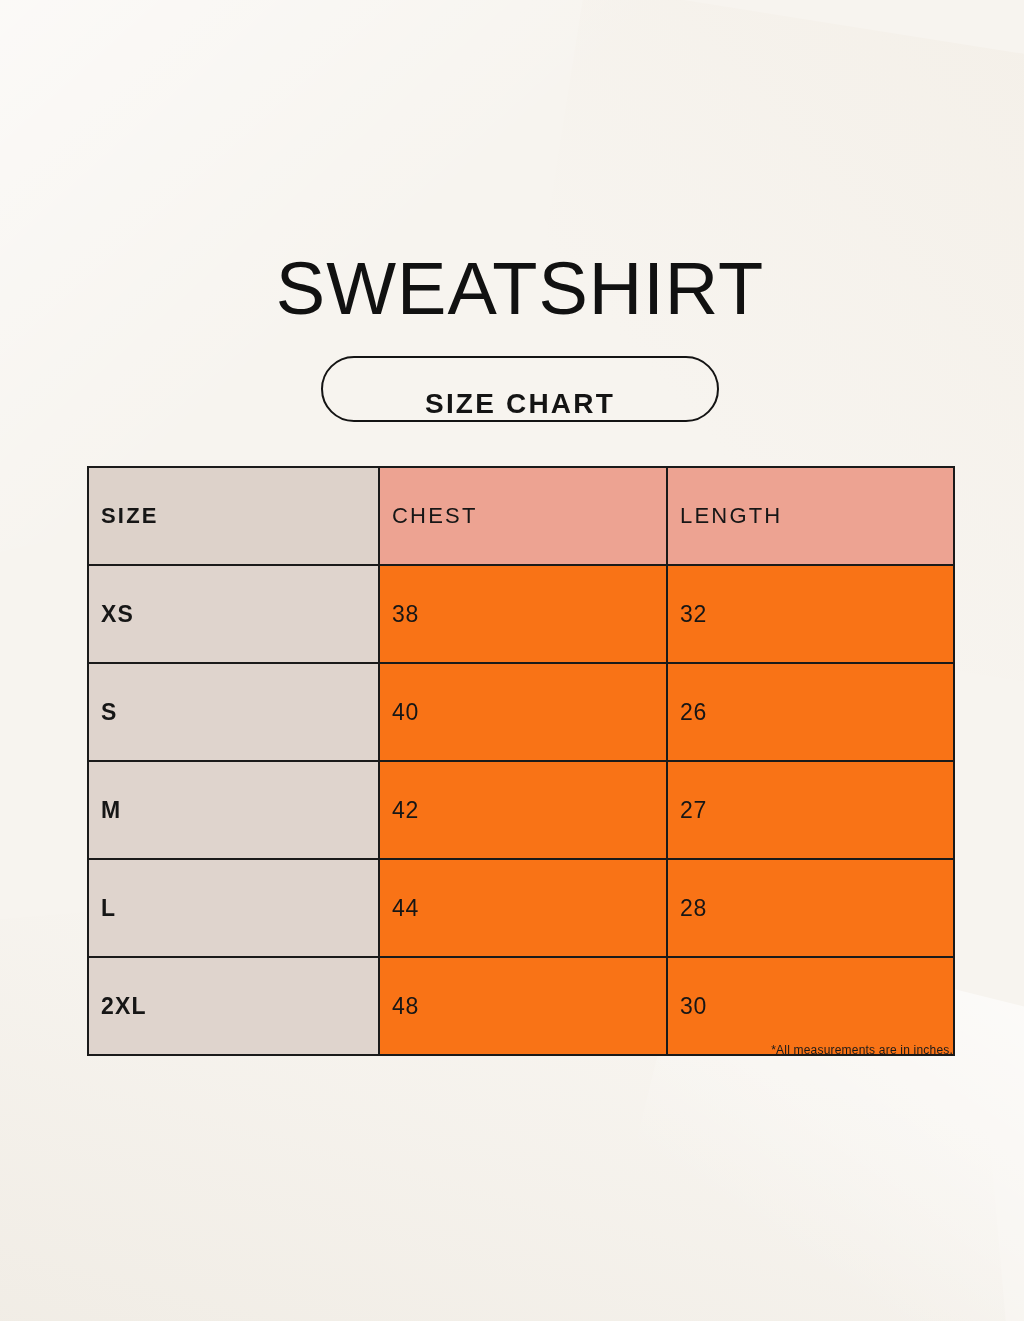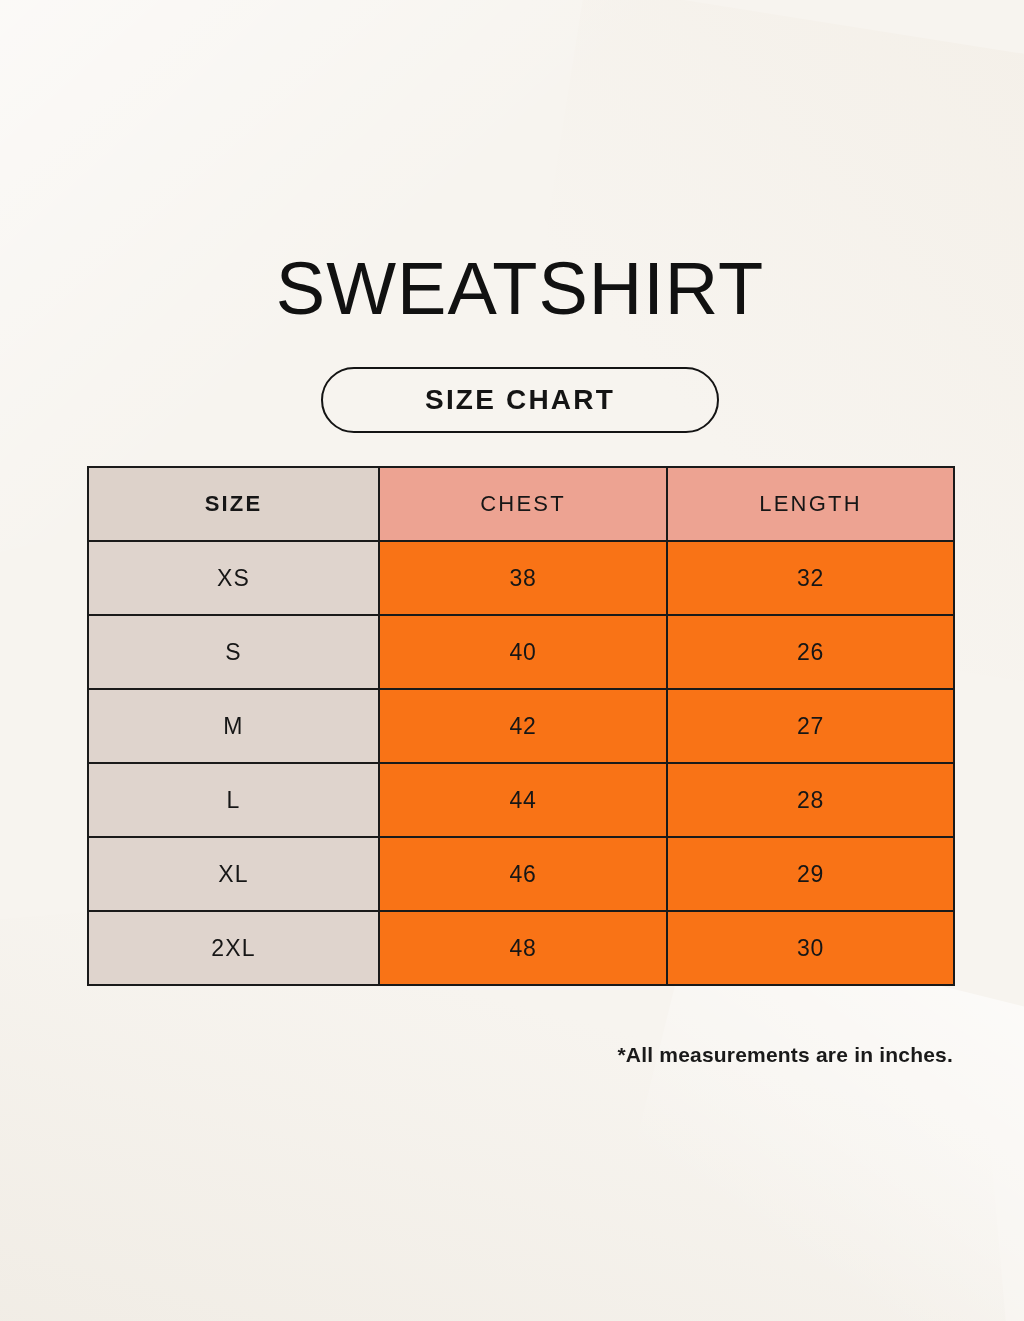--- a/index.html
+++ b/index.html
@@ -74,30 +74,30 @@
     text-align: center;
     font-size: 74px;
     line-height: 82px;
     font-weight: 400;
     letter-spacing: 1px;
     color: #111111;
   }
 
   .subtitle-pill {
     position: absolute;
-    top: 367px;
+    top: 356px;
     left: 50%;
     transform: translateX(-50%);
     width: 394px;
     height: 62px;
     border: 2.5px solid #141414;
     border-radius: 34px;
     background: transparent;
     display: flex;
-    align-items: center;
+    align-items: flex-end;
     justify-content: center;
   }
   .subtitle-pill span {
     font-size: 28px;
     font-weight: 700;
     letter-spacing: 2.2px;
     color: #141414;
   }
 
   .table-wrap {
@@ -109,23 +109,23 @@
 
   table.size-table {
     border-collapse: collapse;
     width: 866px;
     table-layout: fixed;
   }
   table.size-table th,
   table.size-table td {
     border: 2px solid #1a1a1a;
     height: 72px;
-    text-align: center;
+    text-align: left;
     vertical-align: middle;
-    padding: 0;
+    padding: 12px;
   }
 
   col.c-size   { width: 291px; }
   col.c-chest  { width: 288px; }
   col.c-length { width: 287px; }
 
   th.head-size {
     background: #ddd2ca;
     font-size: 22px;
     font-weight: 700;
@@ -134,38 +134,38 @@
   th.head-meas {
     background: #eda392;
     font-size: 22px;
     font-weight: 400;
     letter-spacing: 2.2px;
   }
 
   td.cell-size {
     background: #dfd4cd;
     font-size: 23px;
-    font-weight: 400;
+    font-weight: 700;
     letter-spacing: 1.2px;
   }
   td.cell-val {
     background: #f97316;
     font-size: 23px;
     font-weight: 400;
     letter-spacing: 0.6px;
   }
 
   .footnote {
     position: absolute;
     top: 1043px;
     left: 0;
     width: 945px;
     text-align: right;
-    font-size: 21px;
-    font-weight: 700;
+    font-size: 12px;
+    font-weight: 400;
     letter-spacing: 0.2px;
     color: #1a1a1a;
   }
 </style>
 </head>
 <body>
 
 <div class="page">
 
   <div class="bg-wash">
@@ -210,25 +210,20 @@
           <td class="cell-size">M</td>
           <td class="cell-val">42</td>
           <td class="cell-val">27</td>
         </tr>
         <tr>
           <td class="cell-size">L</td>
           <td class="cell-val">44</td>
           <td class="cell-val">28</td>
         </tr>
         <tr>
-          <td class="cell-size">XL</td>
-          <td class="cell-val">46</td>
-          <td class="cell-val">29</td>
-        </tr>
-        <tr>
           <td class="cell-size">2XL</td>
           <td class="cell-val">48</td>
           <td class="cell-val">30</td>
         </tr>
       </tbody>
     </table>
   </div>
 
   <div class="footnote">*All measurements are in inches.</div>
 

